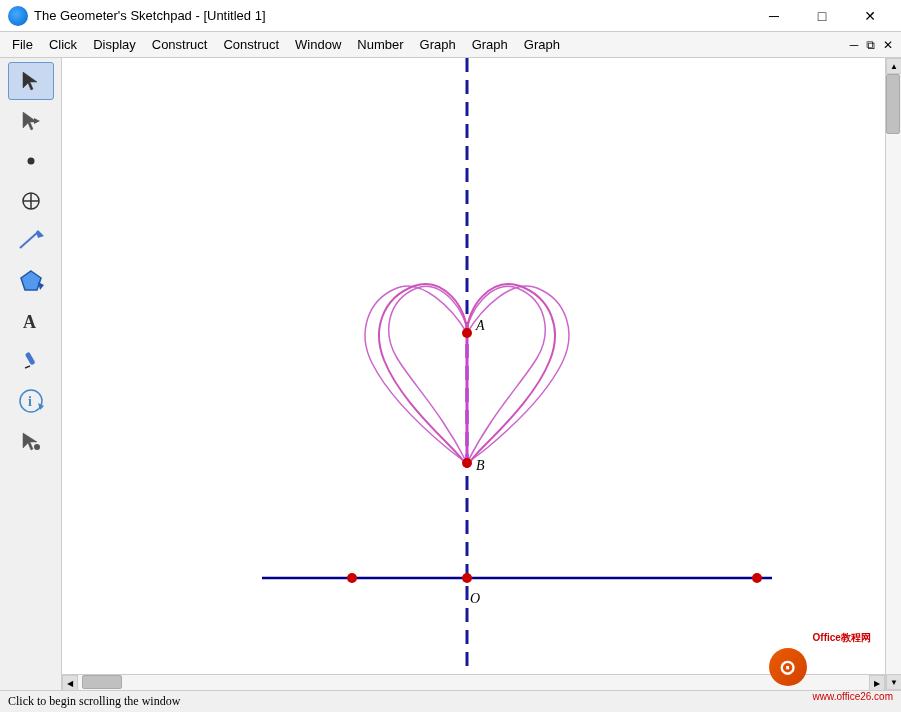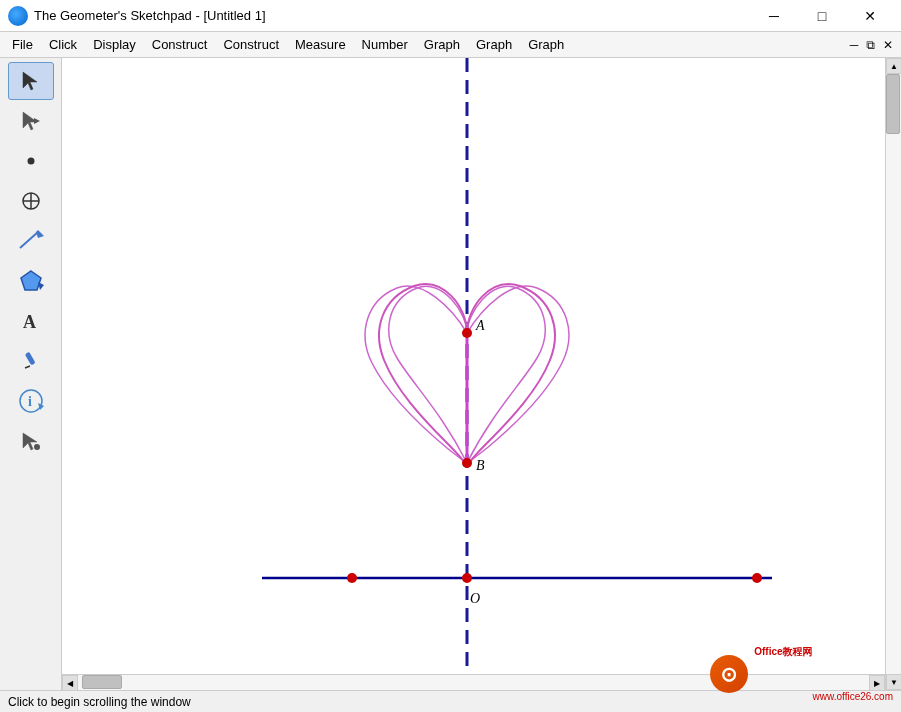--- a/index.html
+++ b/index.html
@@ -120,21 +120,21 @@
     #status-bar {
       height: 22px;
       background: #f0f0f0;
       border-top: 1px solid #ccc;
       display: flex;
       align-items: center;
       padding: 0 8px;
       font-size: 12px;
       position: relative;
     }
-    #status-bar .status-text { flex: 1; }
+    #status-bar .status-text { flex: 1; font-family: Liberation Serif, serif; }
 
     
     #canvas-svg {
       position: absolute;
       top: 0; left: 0;
       width: 100%; height: 100%;
     }
   </style>
 </head>
 <body>
@@ -148,21 +148,21 @@
     <button class="win-btn close">✕</button>
   </div>
 </div>
 
 <div id="menu-bar">
   <span class="menu-item">File</span>
   <span class="menu-item">Click</span>
   <span class="menu-item">Display</span>
   <span class="menu-item">Construct</span>
   <span class="menu-item">Construct</span>
-  <span class="menu-item">Measure</span>
+  <span class="menu-item">Window</span>
   <span class="menu-item">Number</span>
   <span class="menu-item">Graph</span>
   <span class="menu-item">Graph</span>
   <span class="menu-item">Graph</span>
   <span style="flex:1"></span>
   <span style="font-size:12px; padding:0 4px; cursor:pointer;">─</span>
   <span style="font-size:12px; padding:0 4px; cursor:pointer;">⧉</span>
   <span style="font-size:12px; padding:0 4px; cursor:pointer;">✕</span>
 </div>
 
@@ -322,18 +322,18 @@
     <button class="scroll-btn">▼</button>
   </div>
 
 </div>
 
 <div id="status-bar">
   <span class="status-text">Click to begin scrolling the window</span>
 
   <div style="position:absolute;right:8px;bottom:2px;display:flex;align-items:center;gap:6px;">
     <div style="width:38px;height:38px;background:linear-gradient(135deg,#e85d04,#d44000);border-radius:50%;display:flex;align-items:center;justify-content:center;font-size:20px;color:white;font-weight:bold;position:relative;top:-8px;">⊙</div>
-    <div style="display:flex;flex-direction:row;align-items:flex-start;font-size:10px;position:relative;top:-8px;">
+    <div style="display:flex;flex-direction:column;align-items:flex-start;font-size:10px;position:relative;top:-8px;">
       <span style="color:#cc0000;font-weight:bold;">Office教程网</span>
       <span style="color:#cc0000;margin-top:46px;">www.office26.com</span>
     </div>
   </div>
 </div>
 
 </body></html>

